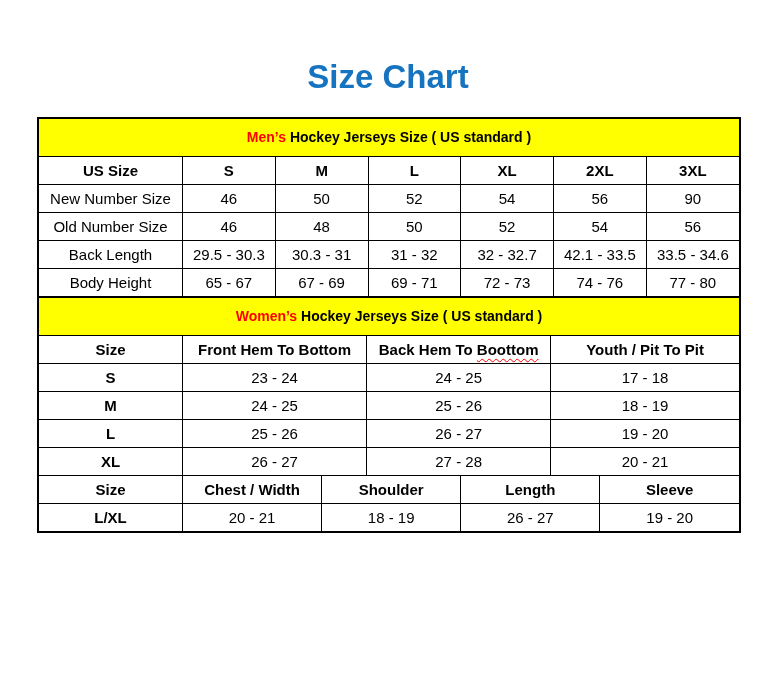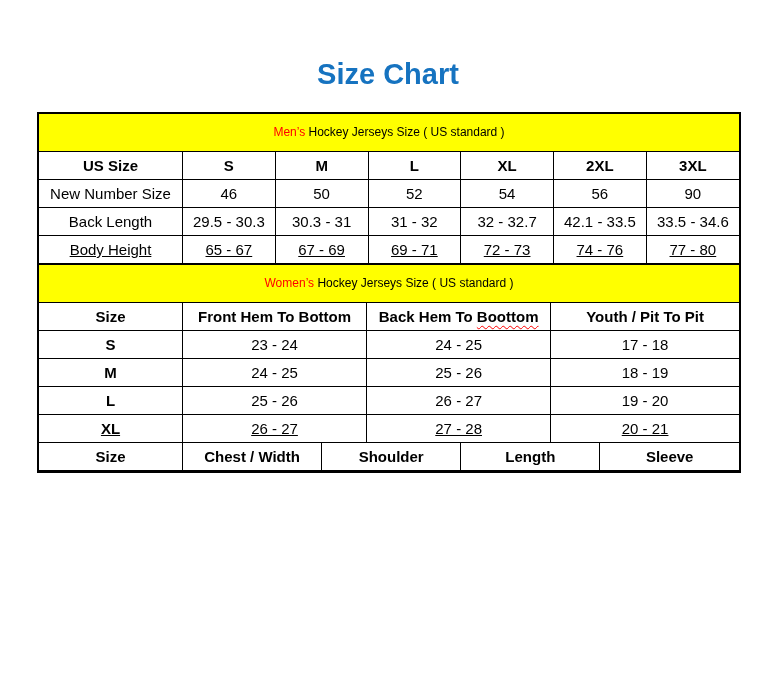--- a/index.html
+++ b/index.html
@@ -10,21 +10,21 @@
   body {
     width: 776px;
     height: 692px;
     overflow: hidden;
     font-family: "Liberation Sans", sans-serif;
     color: #000000;
   }
   .page-title {
     margin: 58px 0 21px 0;
     text-align: center;
-    font-size: 29px;
+    font-size: 33px;
     font-weight: bold;
     letter-spacing: 0px;
     color: var(--title-blue, #1673C0);
   }
   .tables-wrap {
     width: 700px;
     margin-left: 37px;
     border: 2.5px solid #000000;
     box-sizing: content-box;
   }
@@ -42,26 +42,26 @@
     line-height: 19px;
     padding: 4px 2px;
     overflow: hidden;
     white-space: nowrap;
   }
   
   table.size-table th:first-child,
   table.size-table td:first-child { border-left: none; }
   table.size-table th:last-child,
   table.size-table td:last-child { border-right: none; }
-  table.size-table tbody tr:last-child td { border-bottom: none; text-decoration: underline; }
+  table.size-table tbody tr:last-child td { border-bottom: none; }
 
   tr.caption-row th.caption {
     background: var(--caption-bg, #FFFF00);
-    font-size: 12px;
-    font-weight: normal;
+    font-size: 14px;
+    font-weight: bold;
     line-height: 21px;
     padding: 8px 14px;
     border-top: none;
   }
   
   table[data-table="womens"] tr.caption-row th.caption,
   table[data-table="youth"] tr.caption-row th.caption {
     border-top: 2px solid #000000;
   }
   .cap-hl { color: var(--cap-red, #FF0000); }
@@ -123,20 +123,29 @@
       </thead>
       <tbody>
           <tr>
             <td class="row-label">New Number Size</td>
             <td>46</td>
             <td>50</td>
             <td>52</td>
             <td>54</td>
             <td>56</td>
             <td>90</td>
+          </tr>
+          <tr>
+            <td class="row-label">Old Number Size</td>
+            <td>46</td>
+            <td>48</td>
+            <td>50</td>
+            <td>52</td>
+            <td>54</td>
+            <td>56</td>
           </tr>
           <tr>
             <td class="row-label">Back Length</td>
             <td>29.5 - 30.3</td>
             <td>30.3 - 31</td>
             <td>31 - 32</td>
             <td>32 - 32.7</td>
             <td>42.1 - 33.5</td>
             <td>33.5 - 34.6</td>
           </tr>
@@ -209,17 +218,24 @@
       <thead>
         <tr class="header-row">
             <th>Size</th>
             <th>Chest / Width</th>
             <th>Shoulder</th>
             <th>Length</th>
             <th>Sleeve</th>
           </tr>
       </thead>
       <tbody>
+          <tr>
+            <td class="row-label">L/XL</td>
+            <td>20 - 21</td>
+            <td>18 - 19</td>
+            <td>26 - 27</td>
+            <td>19 - 20</td>
+          </tr>
         </tbody>
     </table>
 
   </div>
 </div>
 
 </body></html>

